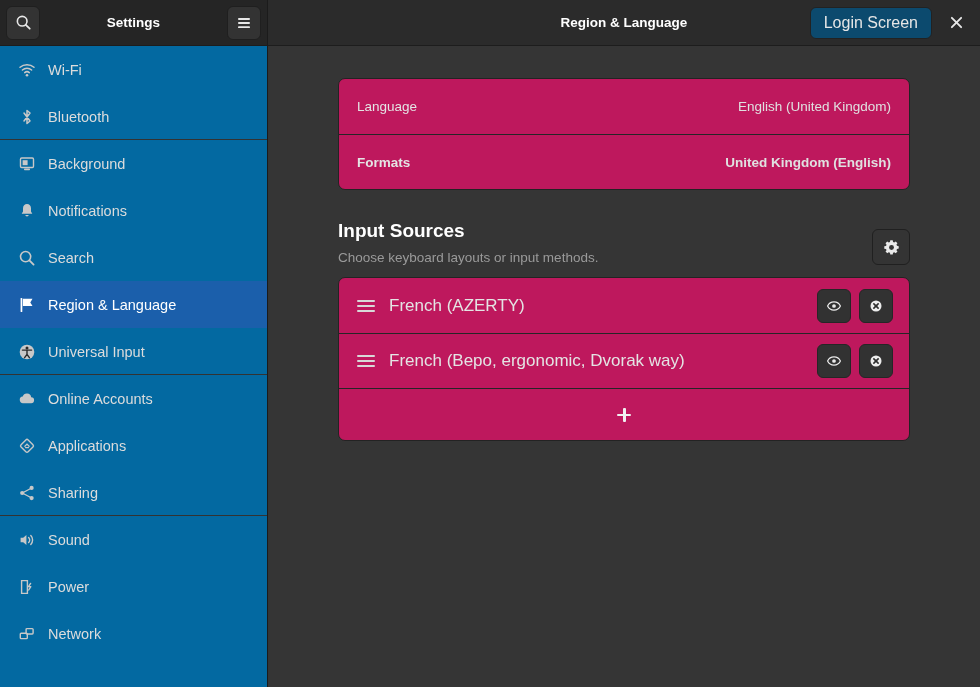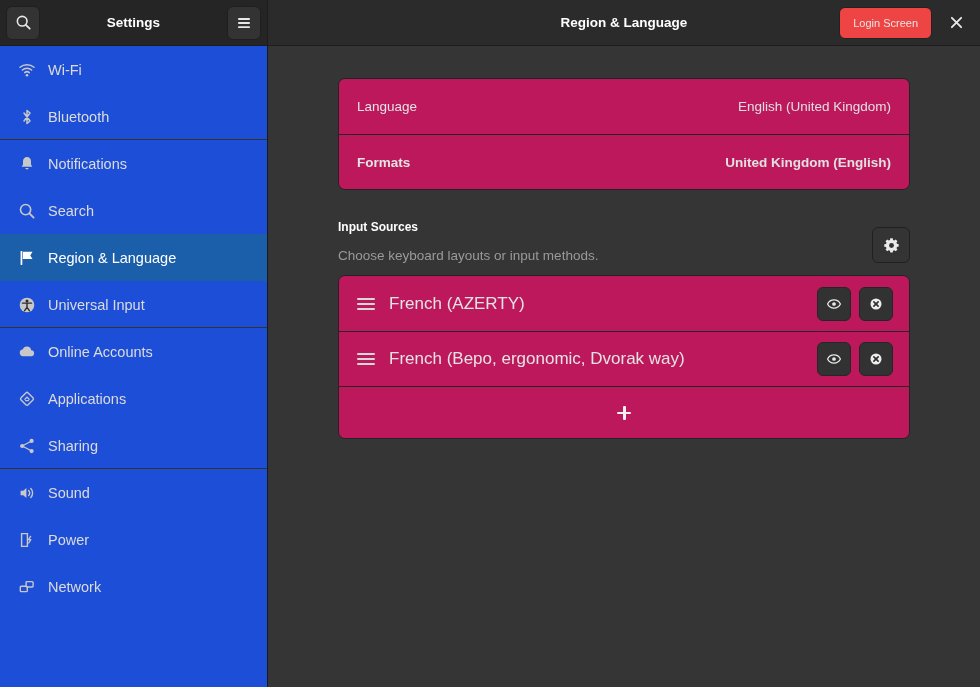--- a/index.html
+++ b/index.html
@@ -28,36 +28,36 @@
     position: absolute; left: 0; right: 0; text-align: center; pointer-events: none;
   }
   .hb-title.right-title { left: 0; right: 0; }
   .icon-btn {
     width: 34px; height: 34px; border-radius: 6px; background: #333333;
     border: 1px solid #1f1f1f; display: flex; align-items: center; justify-content: center;
     cursor: pointer; z-index: 2;
   }
   .hb-spacer { flex: 1; }
   .login-btn {
-    height: 32px; padding: 0 13px; border-radius: 6px; background: #ef4444;
-    border: 1px solid #222; color: #e6e6e6; font-size: 11px;
+    height: 32px; padding: 0 13px; border-radius: 6px; background: #0c4a6e;
+    border: 1px solid #222; color: #e6e6e6; font-size: 16px;
     display: flex; align-items: center; cursor: pointer; z-index: 2;
     margin-left: auto;
     text-align: right;
   }
   .close-btn {
     width: 32px; height: 32px; margin-left: 8px; border-radius: 6px;
     display: flex; align-items: center; justify-content: center; cursor: pointer;
     color: #e8e8e8; z-index: 2;
   }
 
   
   .body { flex: 1; display: flex; min-height: 0; }
   .sidebar {
-    width: 268px; flex: 0 0 268px; background: #1d4ed8;
+    width: 268px; flex: 0 0 268px; background: #0369a1;
     border-right: 1px solid #1b1b1b; overflow: hidden;
   }
   .nav-item {
     height: 47px; display: flex; align-items: center; padding: 0 0 0 14px;
     color: #dcdcdc; font-size: 14.5px; cursor: pointer; position: relative;
   }
   .nav-item .ni-icon {
     width: 26px; flex: 0 0 26px; display: flex; align-items: center; justify-content: center;
     color: #c8c8c8; margin-right: 8px;
   }
@@ -76,21 +76,21 @@
     font-size: 13.5px; color: #e4e4e4;
   }
   .card-row + .card-row { border-top: 1px solid #262626; font-weight: bold; }
   .card-row .rk { flex: 1; }
   .card-row .rv { color: #e0e0e0; }
 
   .section-head {
     display: flex; align-items: flex-end; margin: 30px 0 12px 0;
   }
   .section-head .sh-text { flex: 1; }
-  .sh-title { font-size: 12px; font-weight: bold; color: #ffffff; margin-bottom: 14px; }
+  .sh-title { font-size: 19px; font-weight: bold; color: #ffffff; margin-bottom: 8px; }
   .sh-sub { font-size: 13.5px; color: #9a9a9a; }
   .gear-btn {
     width: 38px; height: 36px; border-radius: 6px; background: #343434;
     border: 1px solid #202020; display: flex; align-items: center; justify-content: center;
     cursor: pointer;
   }
 
   .src-row {
     height: 55px; display: flex; align-items: center; padding: 0 16px 0 18px;
   }
@@ -165,20 +165,30 @@
           <span class="ni-icon">
             <svg width="18" height="18" viewBox="0 0 18 18">
               <path d="M6 5l6 8-3 2.5V2.5L12 5 6 13" stroke="currentColor" stroke-width="1.5" fill="none" stroke-linejoin="round" stroke-linecap="round"></path>
             </svg>
           </span>
           <span>Bluetooth</span>
         </div>
         <div class="nav-item">
           <span class="ni-icon">
             <svg width="18" height="18" viewBox="0 0 18 18">
+              <rect x="2.5" y="3" width="13" height="9.5" rx="1.2" stroke="currentColor" stroke-width="1.4" fill="none"></rect>
+              <rect x="4.6" y="5.2" width="5" height="5" fill="currentColor"></rect>
+              <rect x="6" y="13.6" width="6" height="1.6" rx="0.7" fill="currentColor"></rect>
+            </svg>
+          </span>
+          <span>Background</span>
+        </div>
+        <div class="nav-item">
+          <span class="ni-icon">
+            <svg width="18" height="18" viewBox="0 0 18 18">
               <path d="M9 2.1c-2.4 0-4 1.8-4 4.1v3.4L3.7 11.7h10.6L13 9.6V6.2c0-2.3-1.6-4.1-4-4.1z" fill="currentColor"></path>
               <path d="M7.2 13.1a1.9 1.9 0 0 0 3.6 0z" fill="currentColor"></path>
             </svg>
           </span>
           <span>Notifications</span>
         </div>
         <div class="nav-item">
           <span class="ni-icon">
             <svg width="18" height="18" viewBox="0 0 18 18">
               <circle cx="7.6" cy="7.6" r="5.1" stroke="currentColor" stroke-width="1.6" fill="none"></circle>

